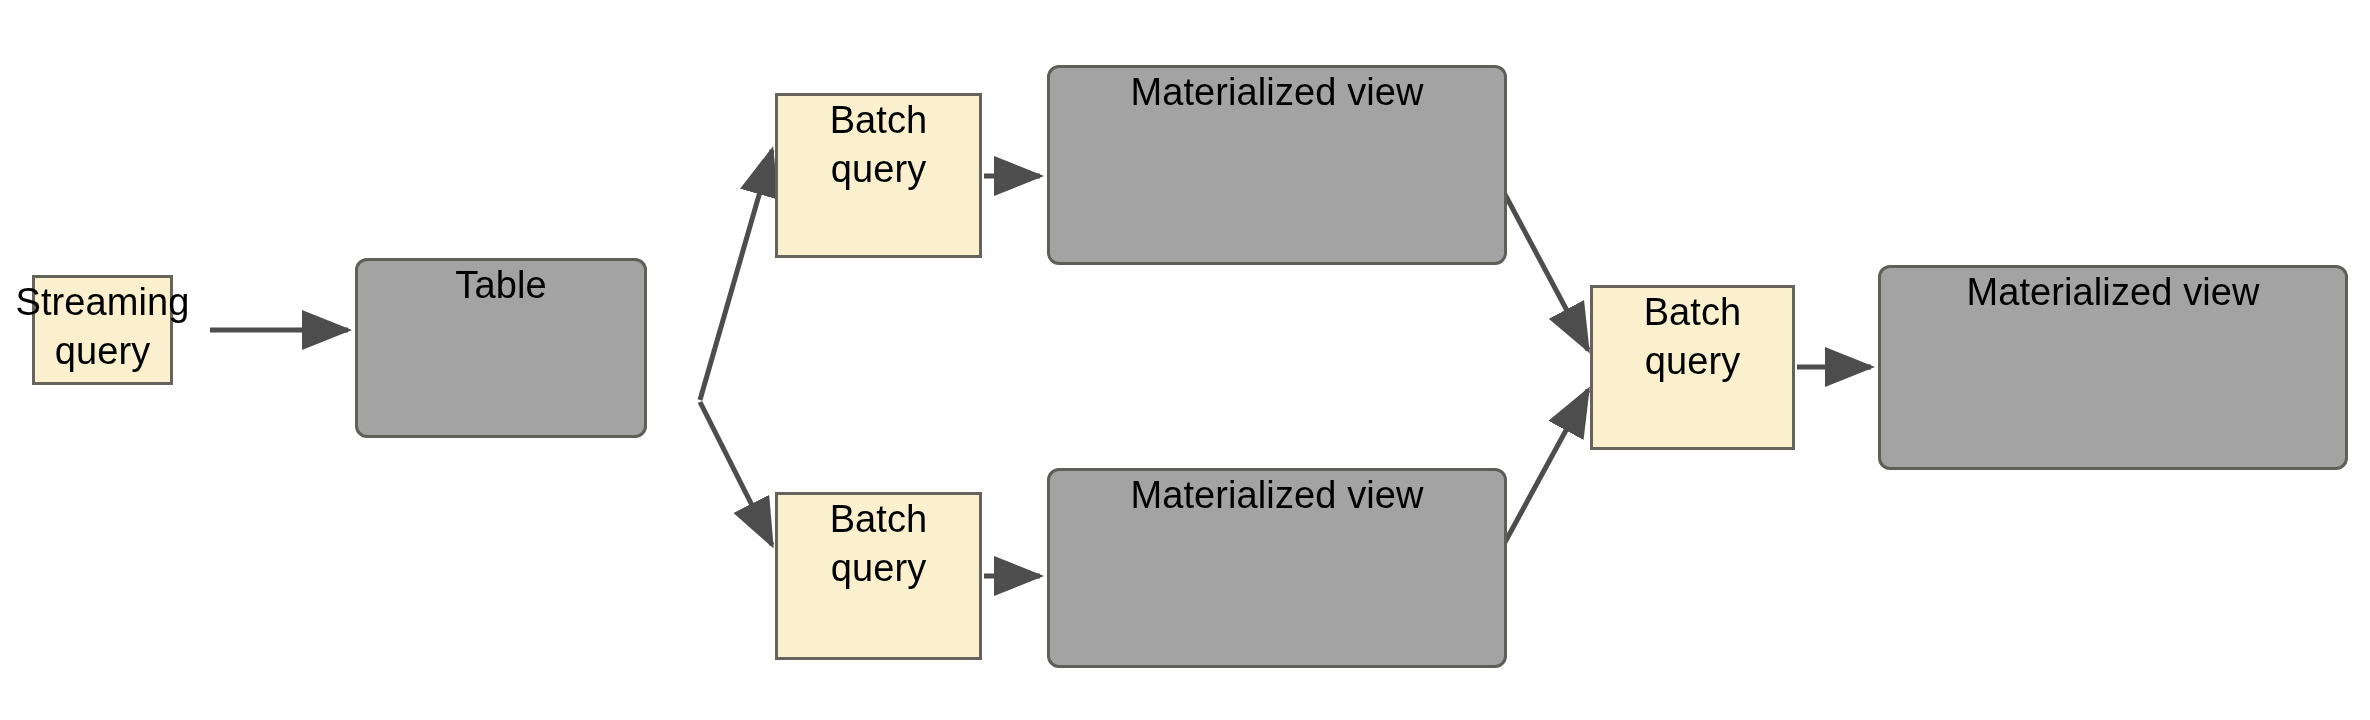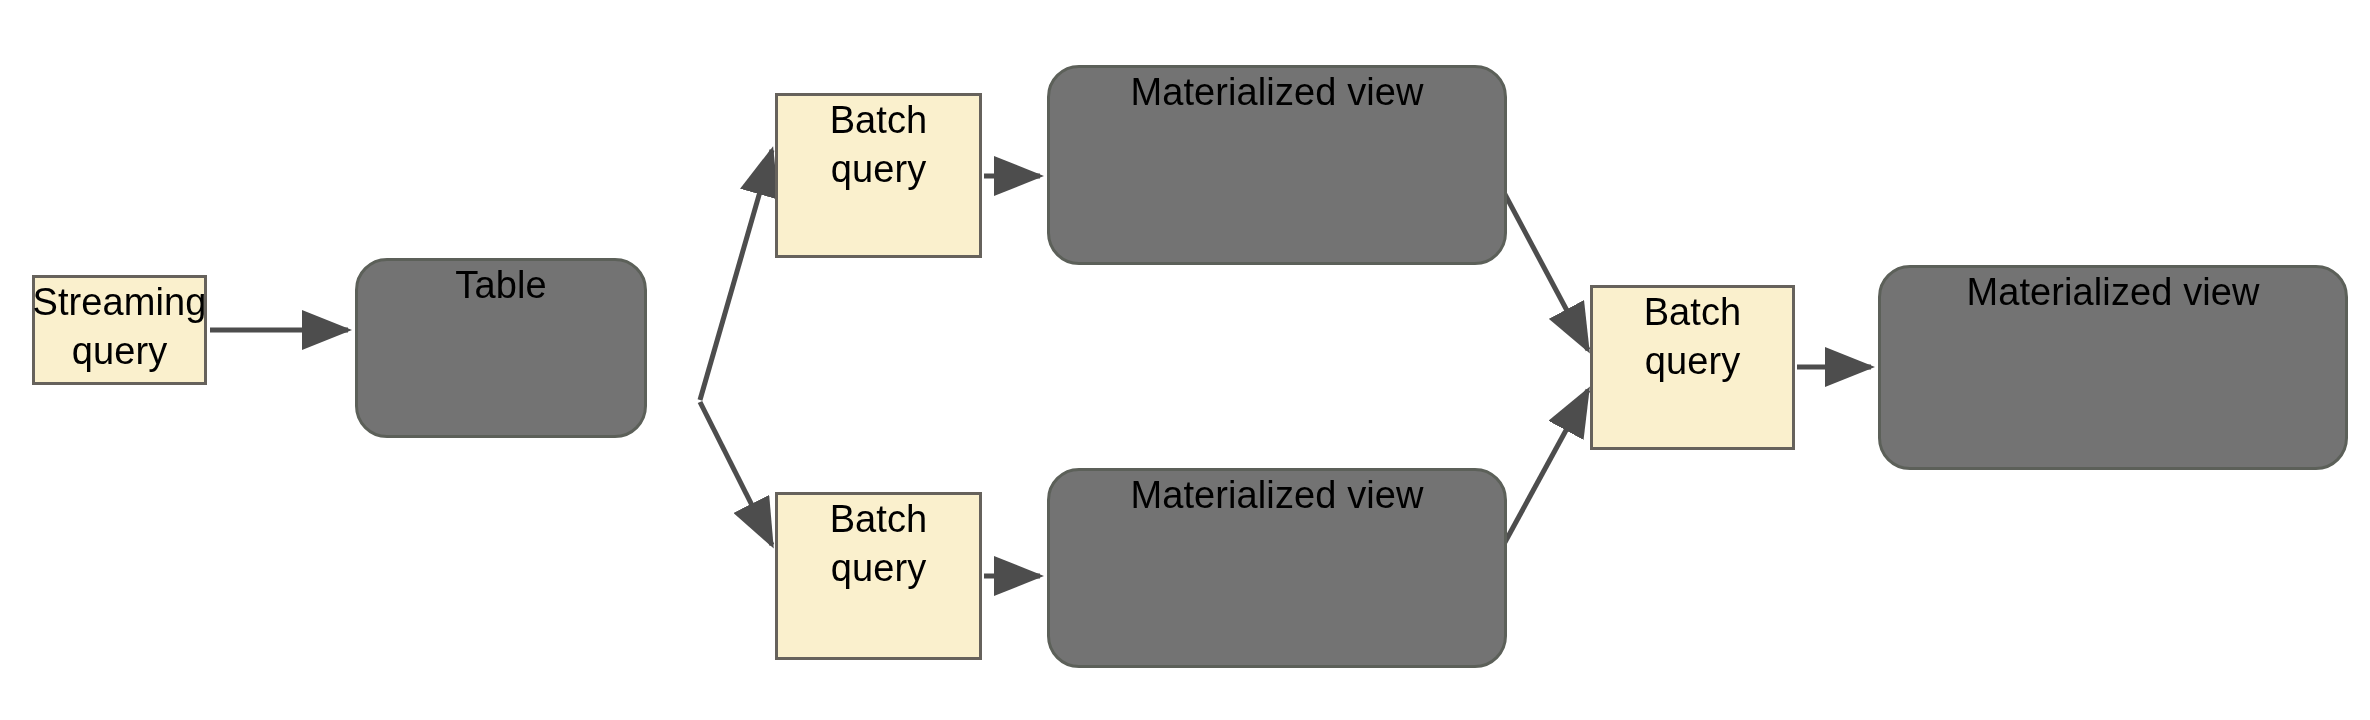--- a/index.html
+++ b/index.html
@@ -39,23 +39,23 @@
     letter-spacing: 0.1px;
     white-space: pre-line;
     z-index: 2;
   }
   .node.query {
     background: #faf0cd;
     border: 3px solid #66625c;
     border-radius: 0;
   }
   .node.store {
-    background: #737373;
+    background: #a3a3a3;
     border: 3px solid #5c6059;
-    border-radius: 32px;
+    border-radius: 12px;
   }
 </style>
 </head>
 <body>
 
 <div id="canvas">
 
   <svg id="edges" viewBox="0 0 2370 720" width="2370" height="720" xmlns="http://www.w3.org/2000/svg">
     <defs>
       <marker id="arrowhead" markerWidth="10" markerHeight="8" refX="9.2" refY="4" orient="auto" markerUnits="strokeWidth">
@@ -89,21 +89,21 @@
 
     <g>
       <line x1="1492" y1="566" x2="1588" y2="390" stroke="#4d4d4d" stroke-width="5" marker-end="url(#arrowhead)"></line>
     </g>
 
     <g>
       <line x1="1797" y1="367" x2="1871" y2="367" stroke="#4d4d4d" stroke-width="5" marker-end="url(#arrowhead)"></line>
     </g>
   </svg>
 
-  <div class="node query" style="left:32px; top:275px; width:175px; height:110px;">
+  <div class="node query" style="left:32px; top:275px; width:141px; height:110px;">
     <span>Streaming
 query</span>
   </div>
 
   <div class="node store" style="left:355px; top:258px; width:292px; height:180px;">
     <span>Table</span>
   </div>
 
   <div class="node query" style="left:775px; top:93px; width:207px; height:165px;">
     <span>Batch

